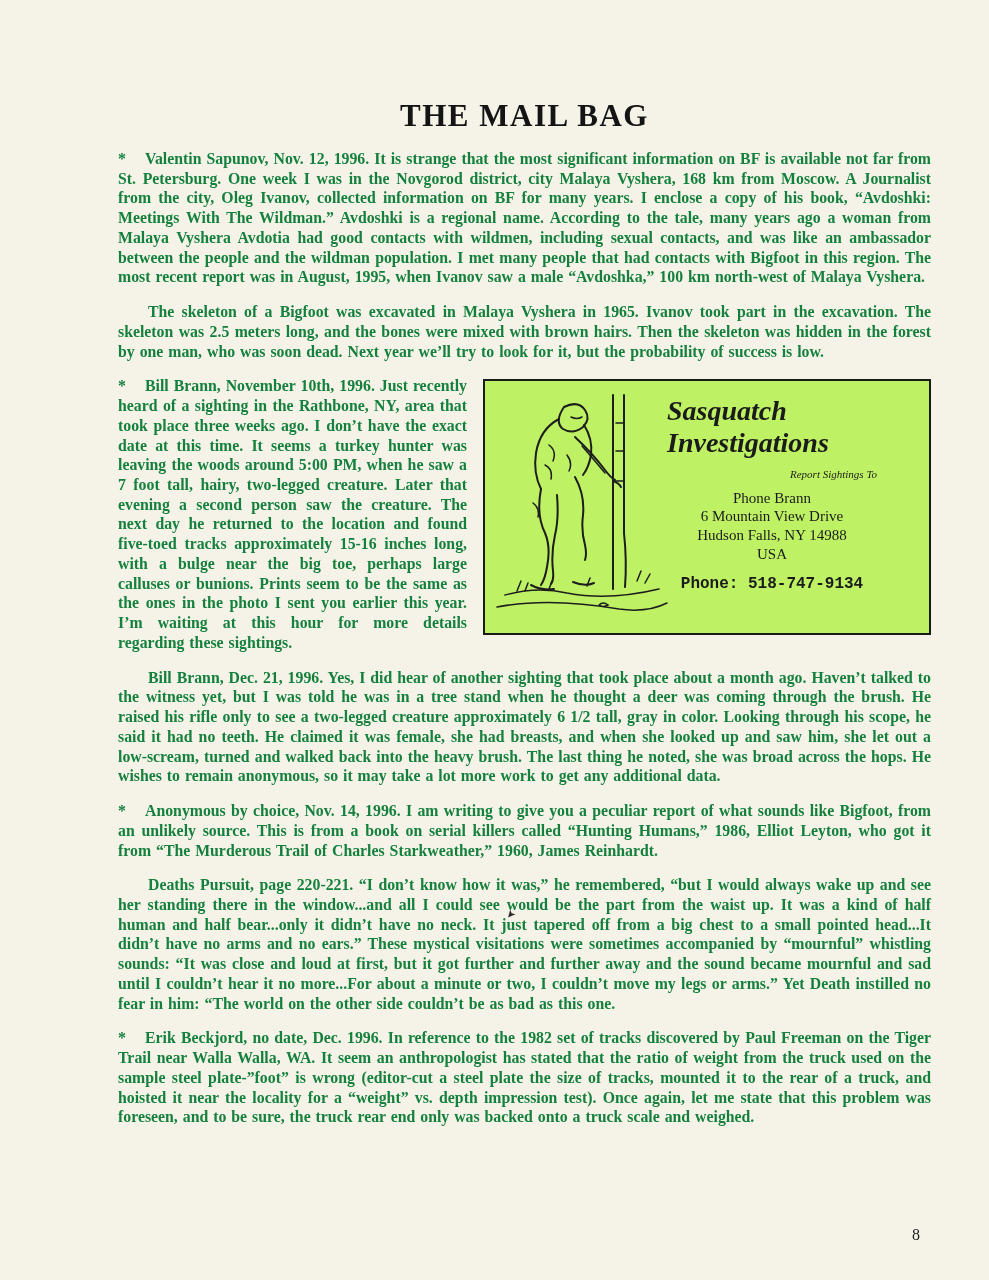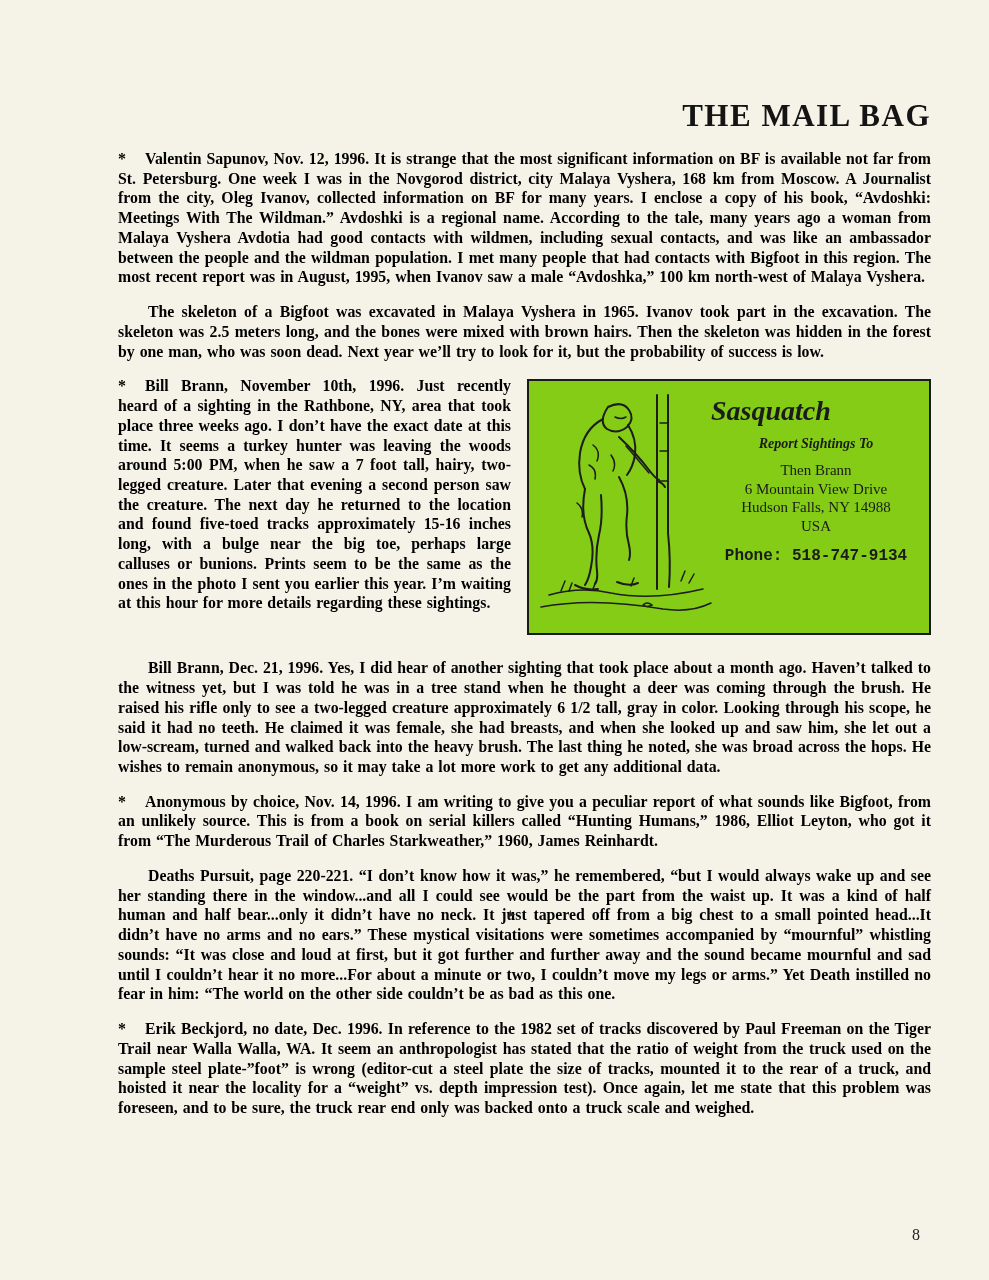--- a/index.html
+++ b/index.html
@@ -6,57 +6,58 @@
   body {
     width:989px; height:1280px;
     background:#f5f3e8;
     font-family:"Liberation Serif", serif;
     position:relative; overflow:hidden;
     color:#1c1c1c;
   }
   .page { position:absolute; inset:0; overflow:hidden; }
   .content { position:absolute; left:118px; top:0; width:813px; }
   .title {
-    text-align:right;
+    text-align:center;
     font-size:31px; font-weight:bold; letter-spacing:1.5px;
     color:#141414;
     margin:98px 0 6px 0;
   }
   .para {
     font-size:15.8px; font-weight:bold;
     line-height:1.25;
     text-align:justify;
-    color:#000000;
+    color:#15803d;
     margin:15px 0 0 0;
     word-spacing:1px;
   }
   .para.indent { text-indent:30px; }
   .bullet { display:inline-block; width:27px; font-weight:bold; }
   .underlined { }
   .twocol { margin-top:15px; }
   .twocol::after { content:""; display:block; clear:both; }
   .adbox {
     float:right;
     width:400px; height:252px;
     border:2px solid #1a1a1a;
     margin:3px 0 8px 16px;
-    background:#84cc16;
+    background:#bef264;
     position:relative;
+    padding-left:44px;
   }
   .adbox svg { position:absolute; left:2px; top:4px; }
   .adtext {
     position:absolute; left:182px; top:14px; width:210px;
     text-align:center; color:#1b1b1b;
   }
   .adtitle {
     font-style:italic; font-weight:bold;
     font-size:28px; line-height:1.13;
     text-align:left;
   }
-  .adsub { font-style:italic; font-size:14px; margin-top:9px; font-weight:700; }
+  .adsub { font-style:italic; font-size:11px; margin-top:9px; font-weight:400;text-align:right; }
   .adname { font-size:15px; margin-top:9px; line-height:1.25; }
   .adline { font-size:15px; line-height:1.25; }
   .adphone { font-size:16px; font-weight:bold; margin-top:11px;font-family:Liberation Mono, monospace; }
   .page-number {
     position:absolute; left:912px; top:1226px;
     font-size:16px; color:#222;
   }
   .pen-mark {
     position:absolute; left:506px; top:908px;
     font-size:11px; color:#2d2d2d;
@@ -98,22 +99,23 @@
             <path d="M86,197 q12,5 21,1"></path>
             <path d="M18,210 q32,-9 62,-2 q42,8 92,-4" stroke-width="1.5"></path>
             <path d="M10,222 q52,-10 122,2 q28,4 48,-6" stroke-width="1.5"></path>
             <path d="M30,206 l4,-10 M38,206 l3,-8 M150,196 l4,-10 M158,198 l5,-9 M100,201 l3,-8 M62,204 l3,-8" stroke-width="1.5"></path>
             <path d="M62,60 q8,6 4,16 M58,80 q8,4 6,14 M80,70 q6,8 2,16 M46,118 q7,5 5,14" stroke-width="1.5"></path>
             <path d="M112,220 q4,-4 9,0 q-5,3 -9,0" stroke-width="1.5"></path>
           </g>
         </svg>
         <div class="adtext">
           <div class="adtitle">Sasquatch</div>
+          <div class="adtitle">Investigations</div>
           <div class="adsub">Report Sightings To</div>
-          <div class="adname">Then Brann</div>
+          <div class="adname">Phone Brann</div>
           <div class="adline">6 Mountain View Drive</div>
           <div class="adline">Hudson Falls, NY  14988</div>
           <div class="adline">USA</div>
           <div class="adphone">Phone:  518-747-9134</div>
         </div>
       </div>
 
       <p class="para" style="margin-top:3px;"><span class="bullet">*</span><span>Bill Brann, November 10th, 1996.  Just recently heard of a sighting in the Rathbone, NY, area that took place three weeks ago.  I don’t have the exact date at this time.  It seems a turkey hunter was leaving the woods around 5:00 PM, when he saw a 7 foot tall, hairy, two-legged creature.   Later that evening a second person saw the creature.  The next day he returned to the location and found five-toed tracks approximately 15-16 inches long,  with a bulge near the big toe, perhaps large calluses or bunions.  Prints seem to be the same as the ones in the photo I sent you earlier this year.  I’m waiting at this hour for more details regarding these sightings.</span></p>
     </div>
 

